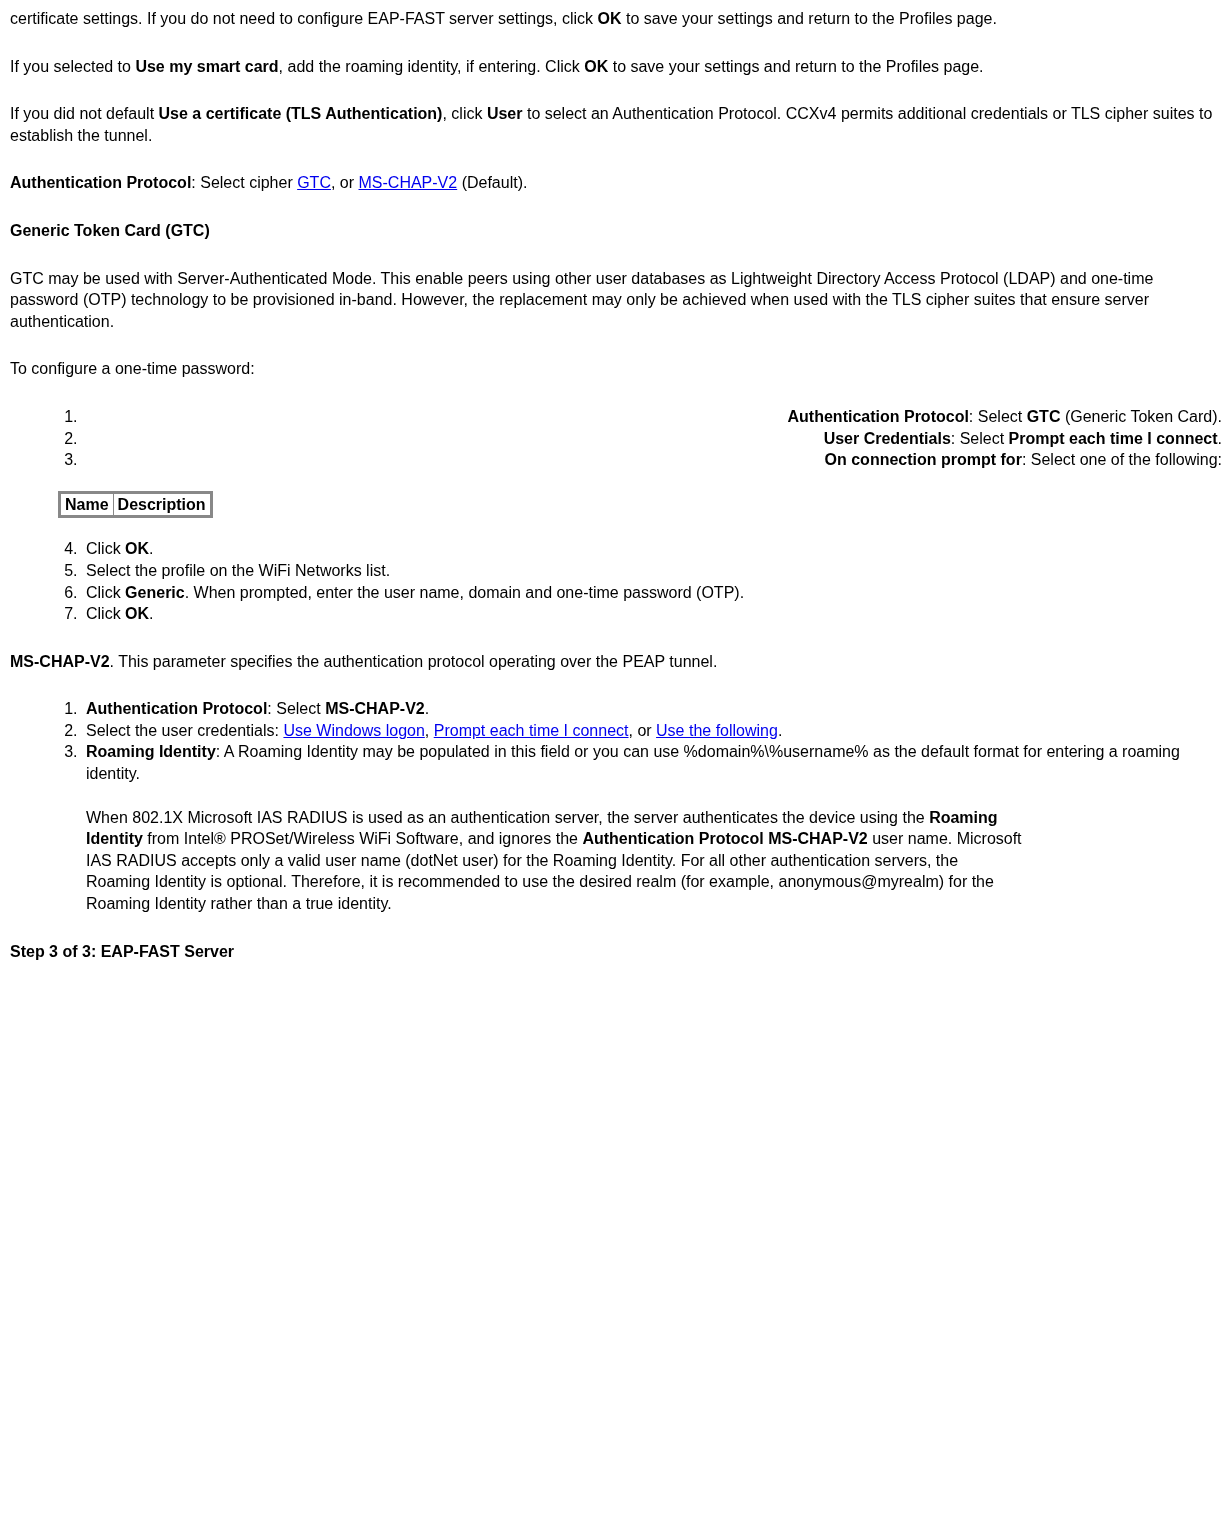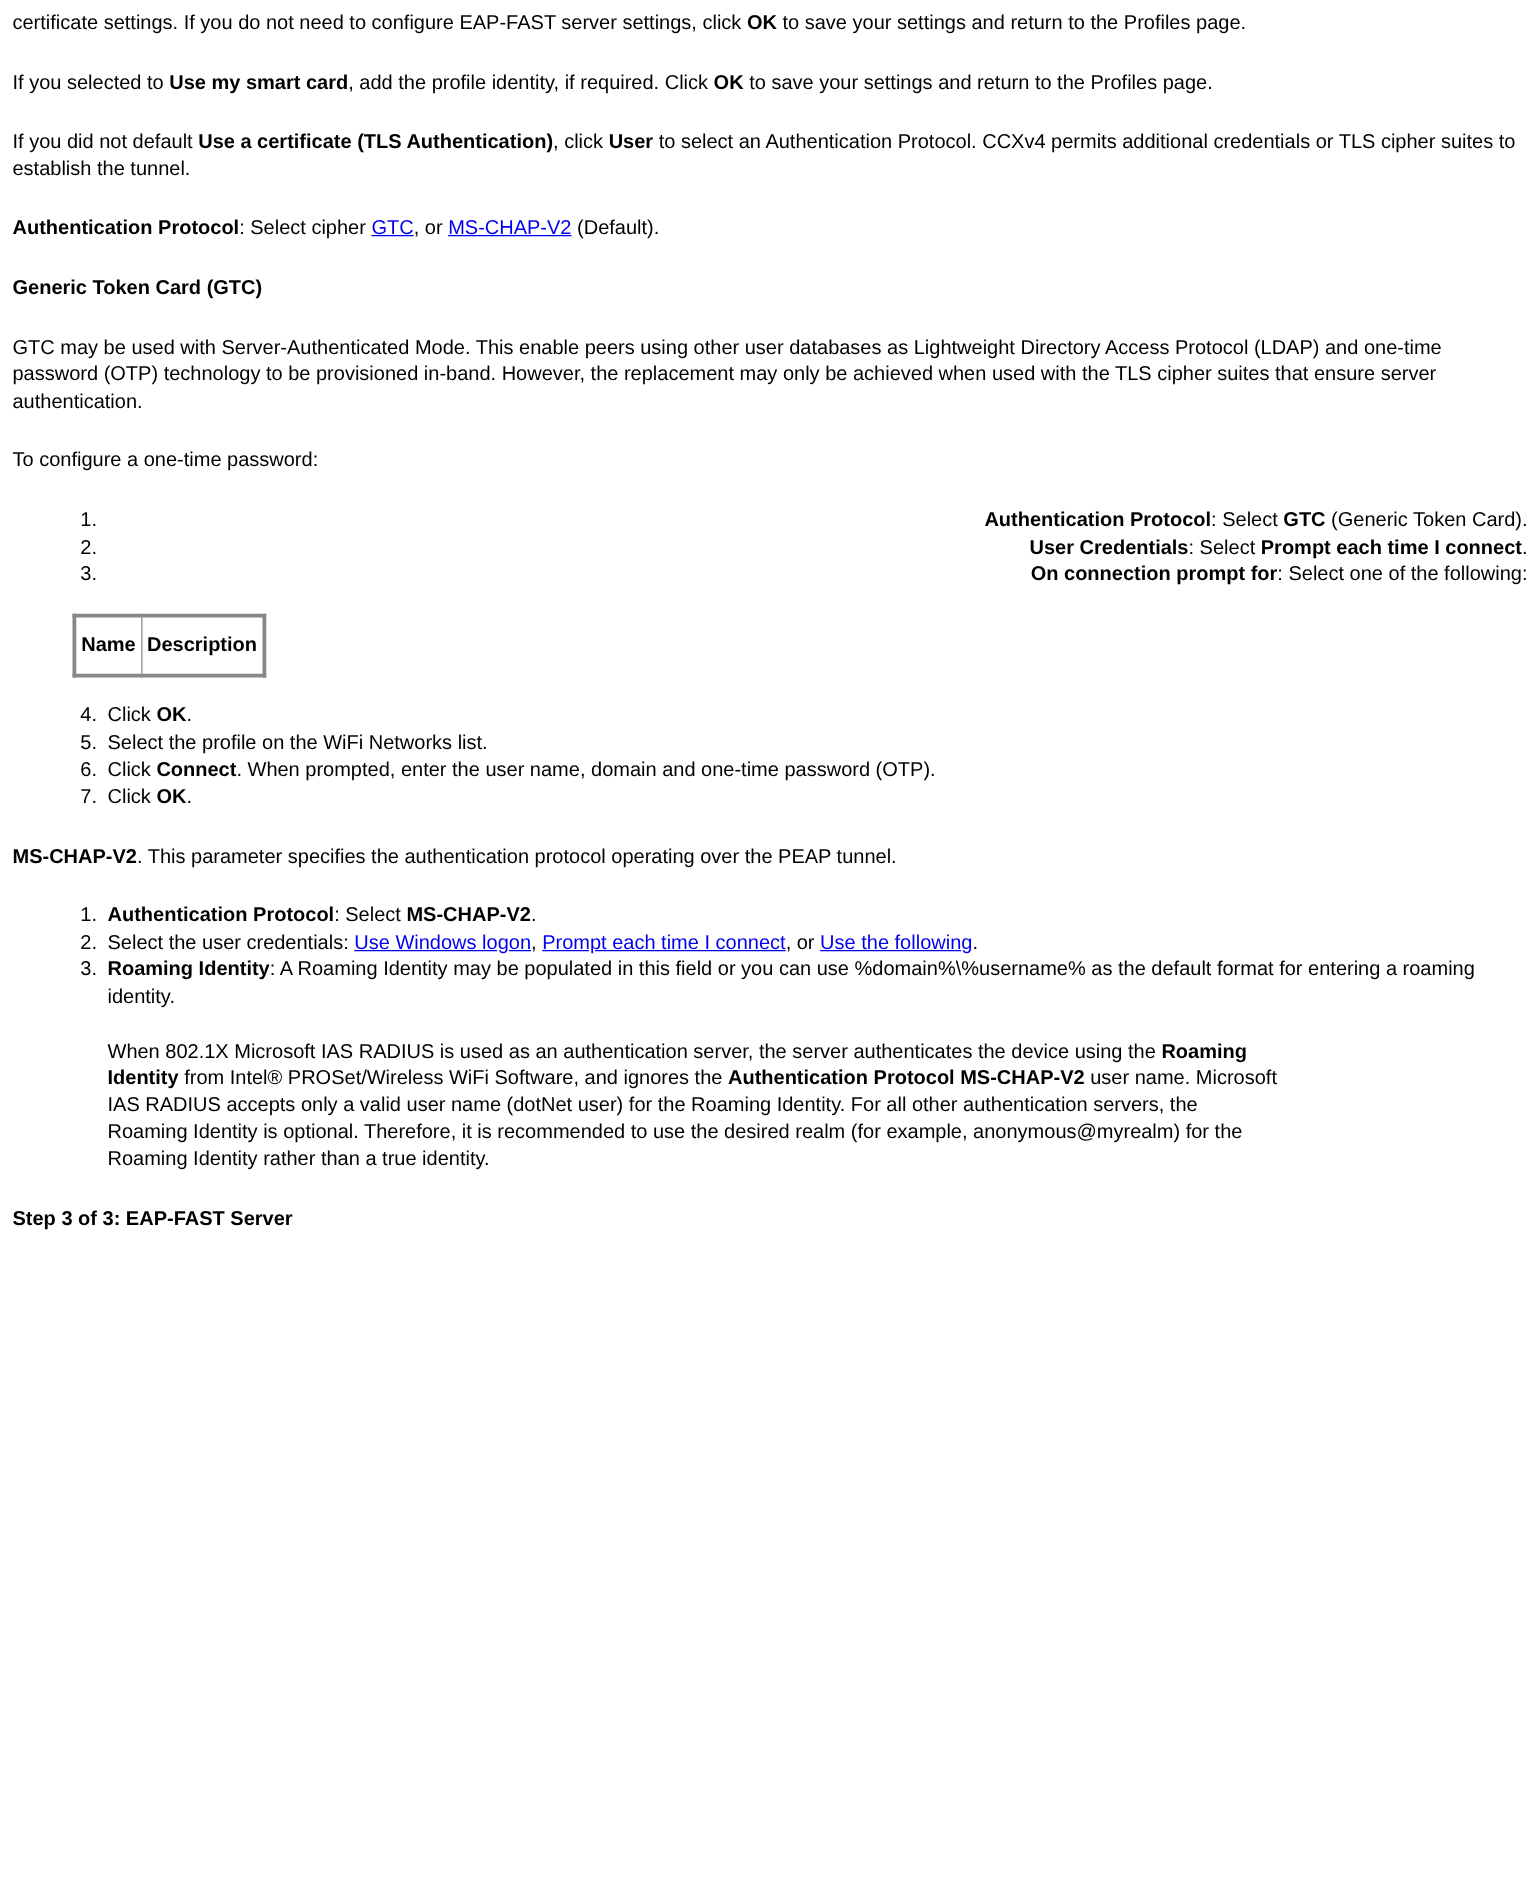--- a/index.html
+++ b/index.html
@@ -20,37 +20,37 @@
   }
   ol > li { padding-left: 4px; }
   .ol-block { margin-bottom: 26px; }
   table {
     border-collapse: collapse;
     margin: 20px 0 20px 48px;
     border: 3px solid #888;
   }
   th, td {
     border: 1px solid #888;
-    padding: 12px 4px;
+    padding: 0 4px;
     text-align: left;
     font-weight: normal;
   }
   thead th { font-weight: bold; }
   tbody td:first-child { font-weight: bold; }
   .li-para { margin-top: 22px; max-width: 940px; }
 </style>
 </head>
 <body>
 
 <p class="para">
   <span>certificate settings. If you do not need to configure EAP-FAST server settings, click </span><b>OK</b><span> to save your settings and return to the Profiles page.</span>
 </p>
 
 <p class="para">
-  <span>If you selected to </span><b>Use my smart card</b><span>, add the profile identity, if required. Click </span><b>OK</b><span> to save your settings and return to the Profiles page.</span>
+  <span>If you selected to </span><b>Use my smart card</b><span>, add the roaming identity, if entering. Click </span><b>OK</b><span> to save your settings and return to the Profiles page.</span>
 </p>
 
 <p class="para">
   <span>If you did not default </span><b>Use a certificate (TLS Authentication)</b><span>, click </span><b>User</b><span> to select an Authentication Protocol. CCXv4 permits additional credentials or TLS cipher suites to establish the tunnel.</span>
 </p>
 
 <p class="para">
   <b>Authentication Protocol</b><span>: Select cipher </span><a href="#">GTC</a><span>, or </span><a href="#">MS-CHAP-V2</a><span> (Default).</span>
 </p>
 
@@ -84,21 +84,21 @@
   <tbody>
   </tbody>
 </table>
 
 <ol class="ol-block" start="4">
   <li>
     <span>Click </span><b>OK</b><span>.</span>
   </li>
   <li>Select the profile on the WiFi Networks list.</li>
   <li>
-    <span>Click </span><b>Connect</b><span>. When prompted, enter the user name, domain and one-time password (OTP).</span>
+    <span>Click </span><b>Generic</b><span>. When prompted, enter the user name, domain and one-time password (OTP).</span>
   </li>
   <li>
     <span>Click </span><b>OK</b><span>.</span>
   </li>
 </ol>
 
 <p class="para">
   <b>MS-CHAP-V2</b><span>. This parameter specifies the authentication protocol operating over the PEAP tunnel.</span>
 </p>
 

